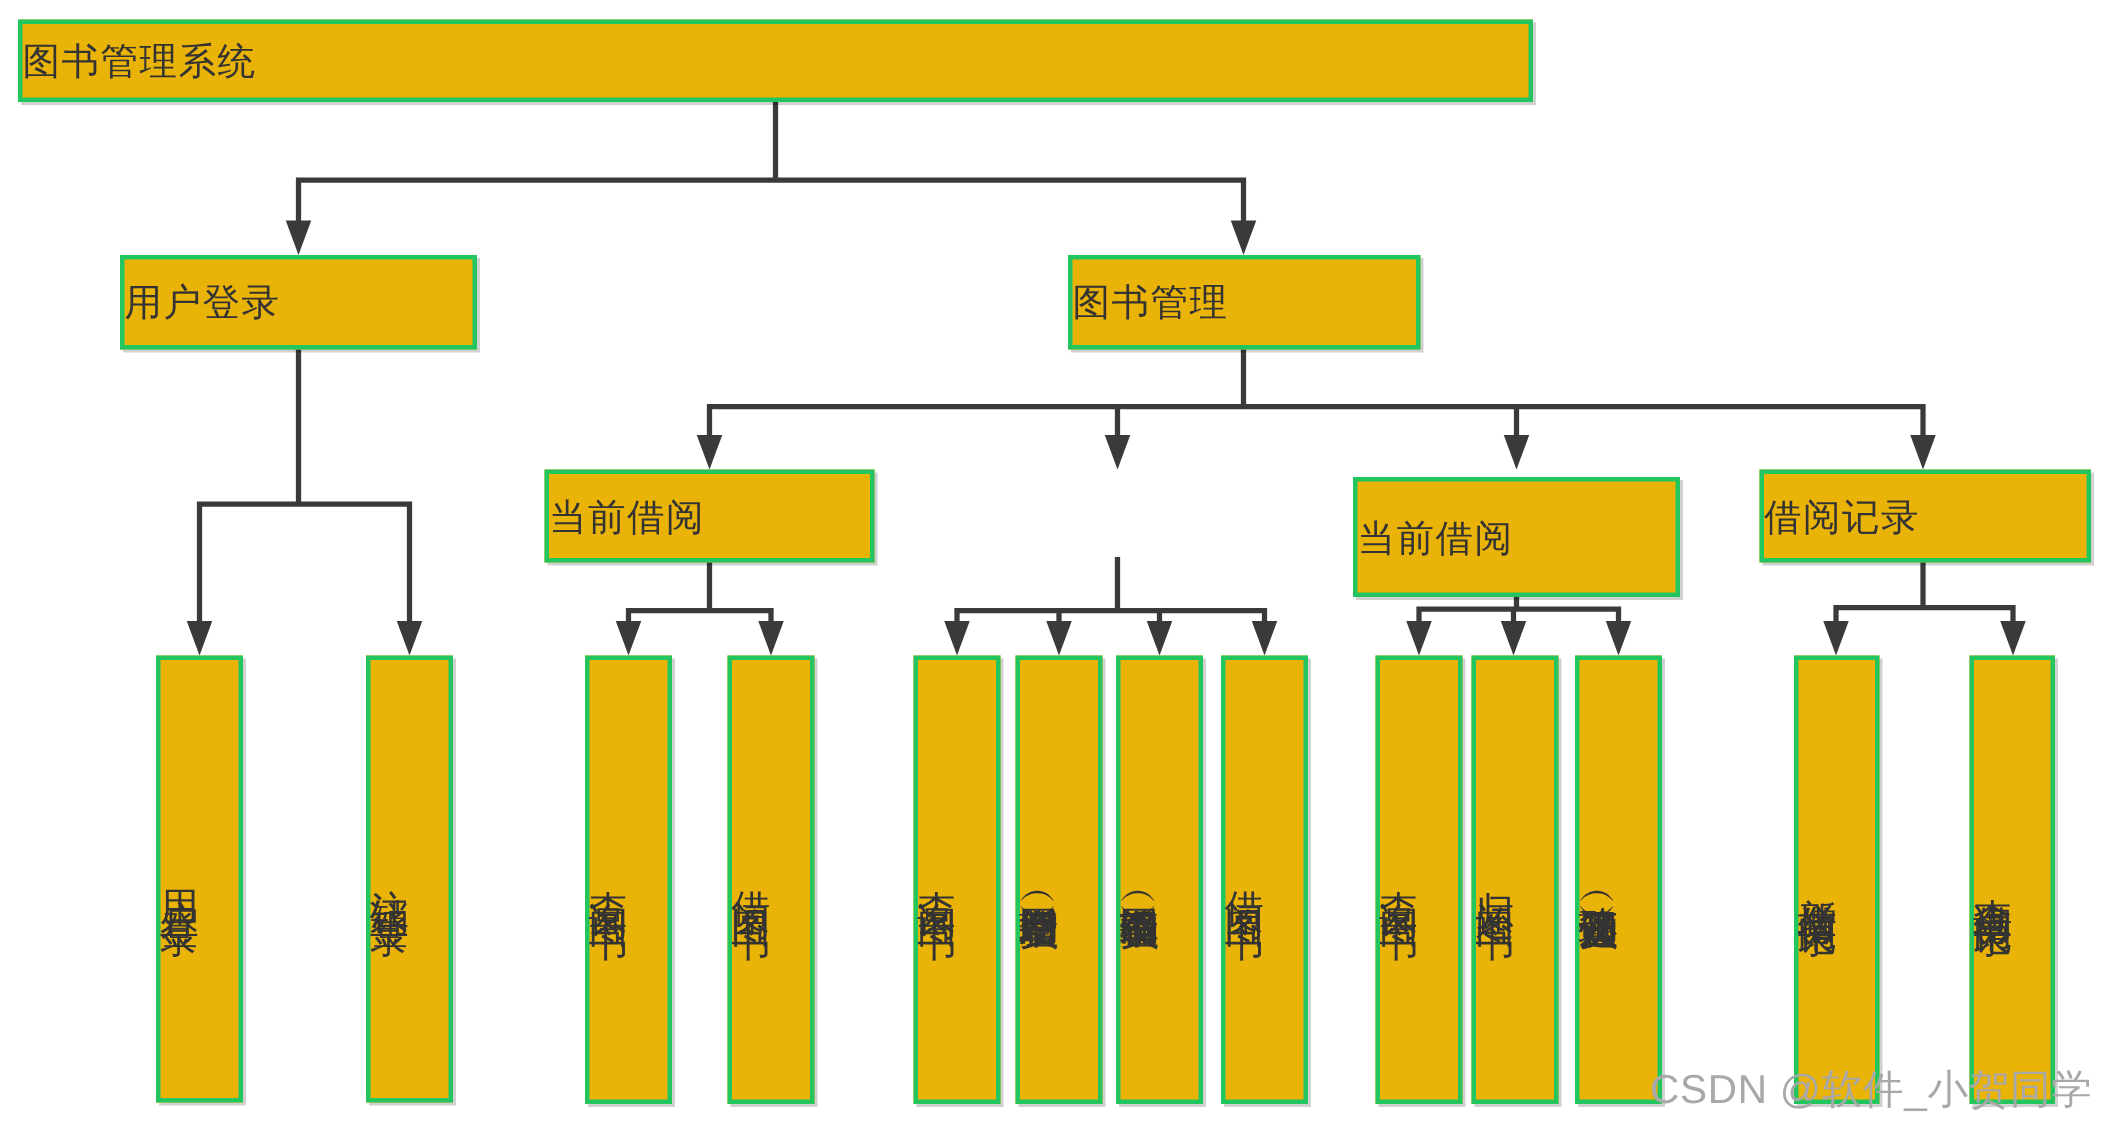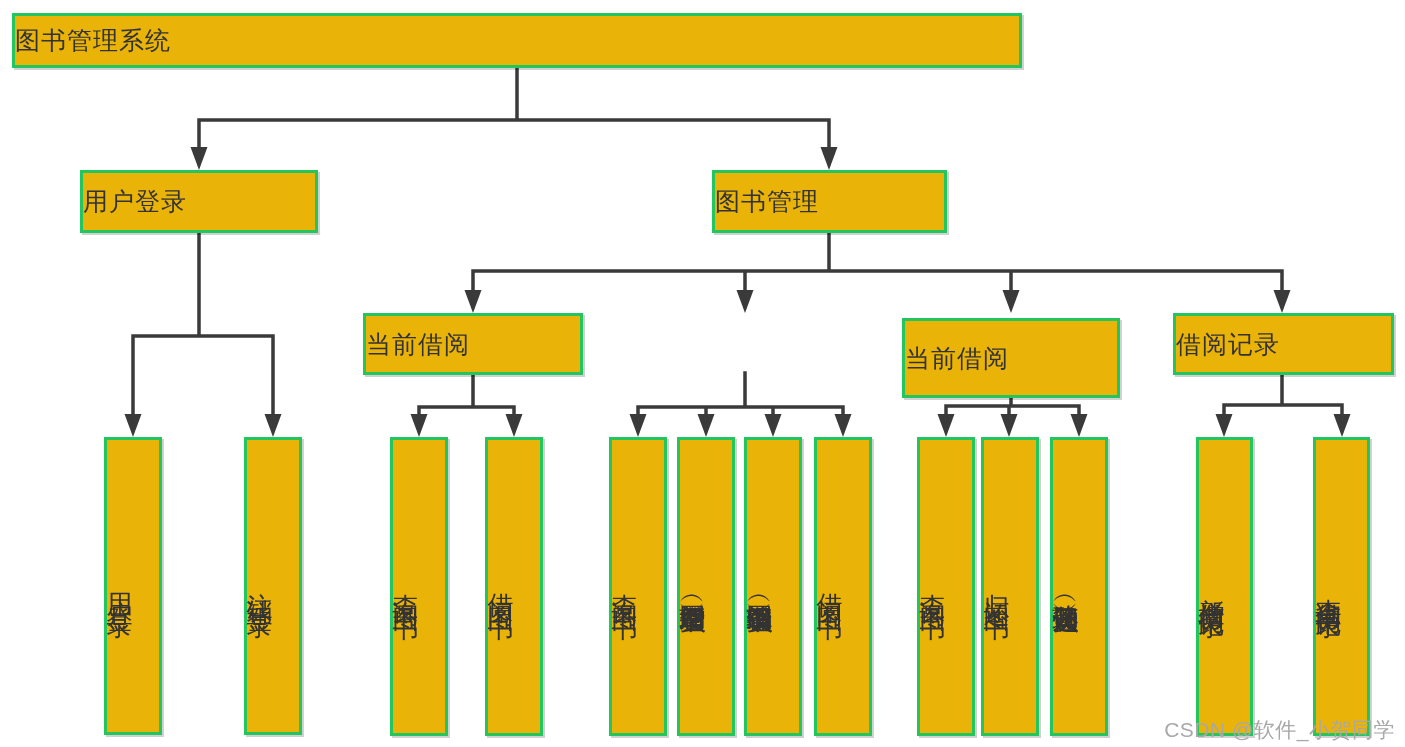--- a/index.html
+++ b/index.html
@@ -34,21 +34,21 @@
     color:#333333;
     line-height:1;
   }
   .ls-wide{letter-spacing:7px;}
   .ls-mid{letter-spacing:3px;}
   .ls-tight{letter-spacing:0.5px;}
   .watermark{
     position:absolute;
     right:10px;
     bottom:3px;
-    font-size:21px;
+    font-size:27px;
     letter-spacing:0.5px;
     color:#a8a8a8;
     white-space:nowrap;
   }
 </style>
 </head>
 <body>
 
 <div class="canvas">
 

